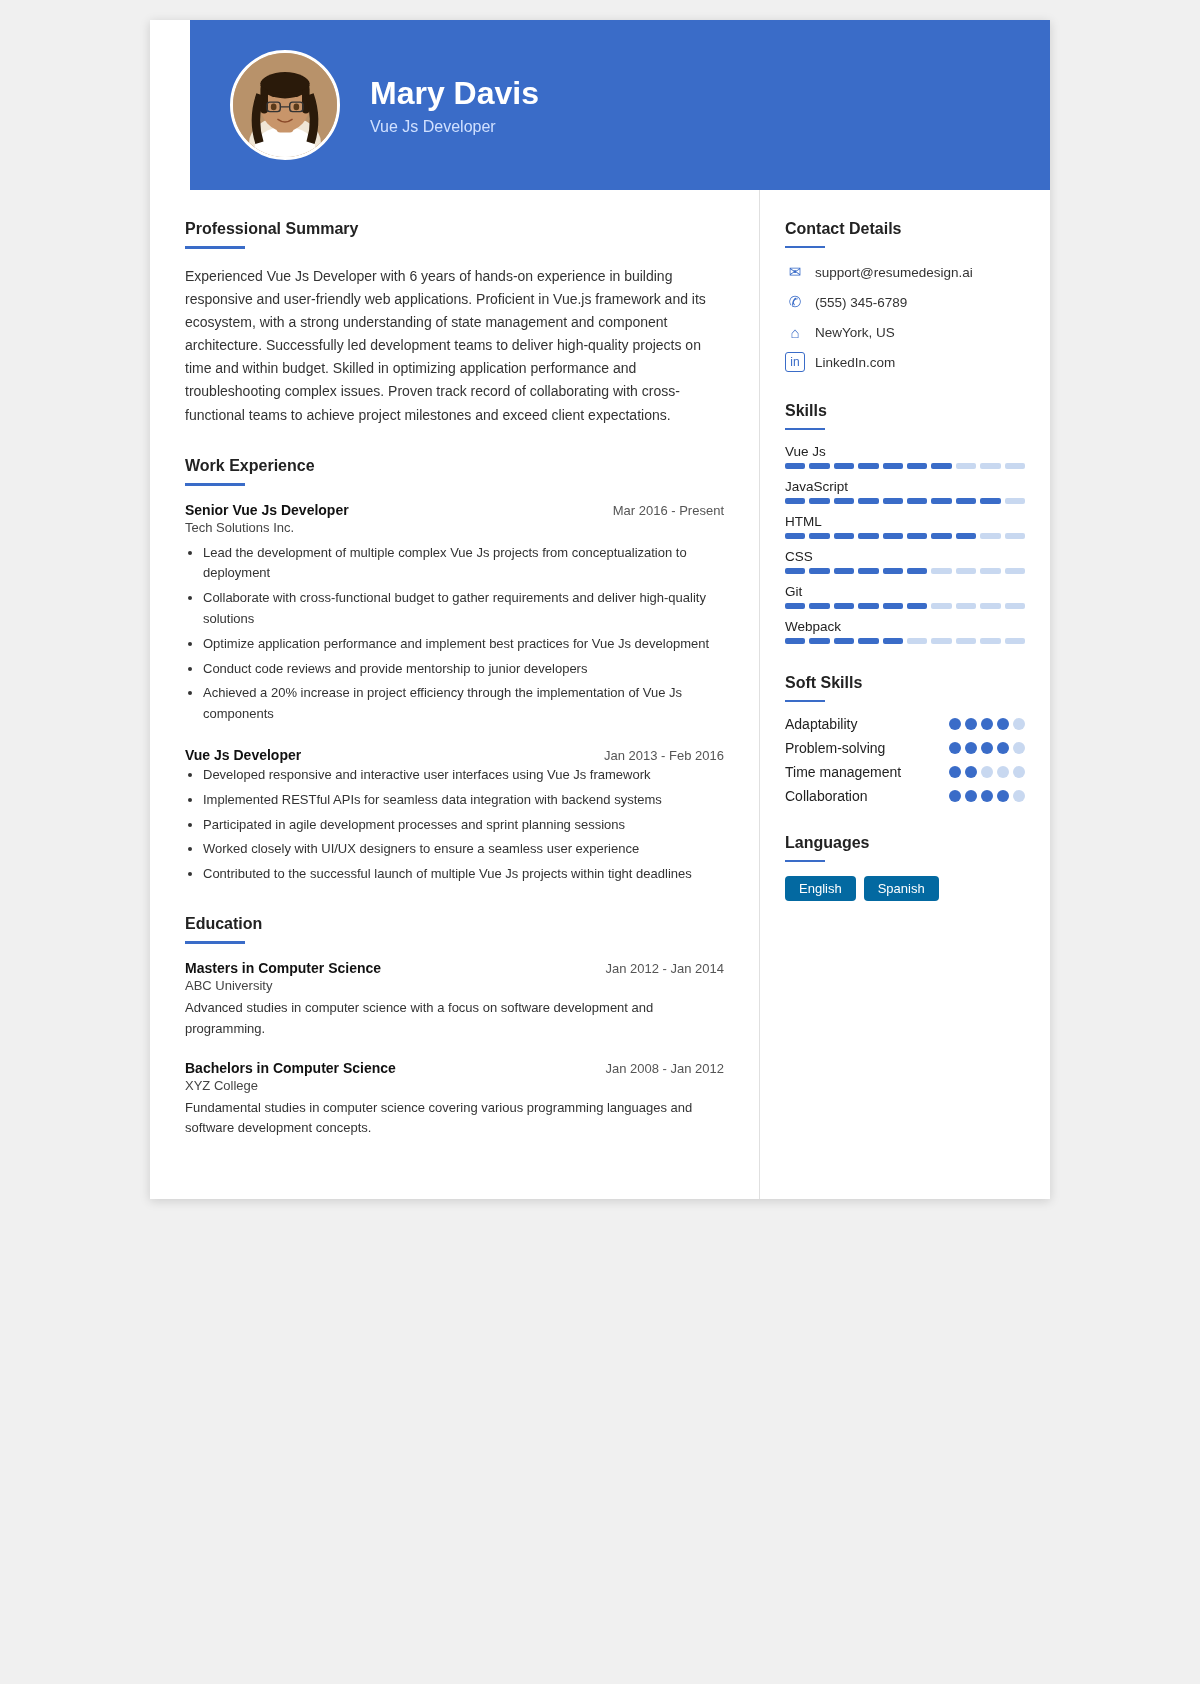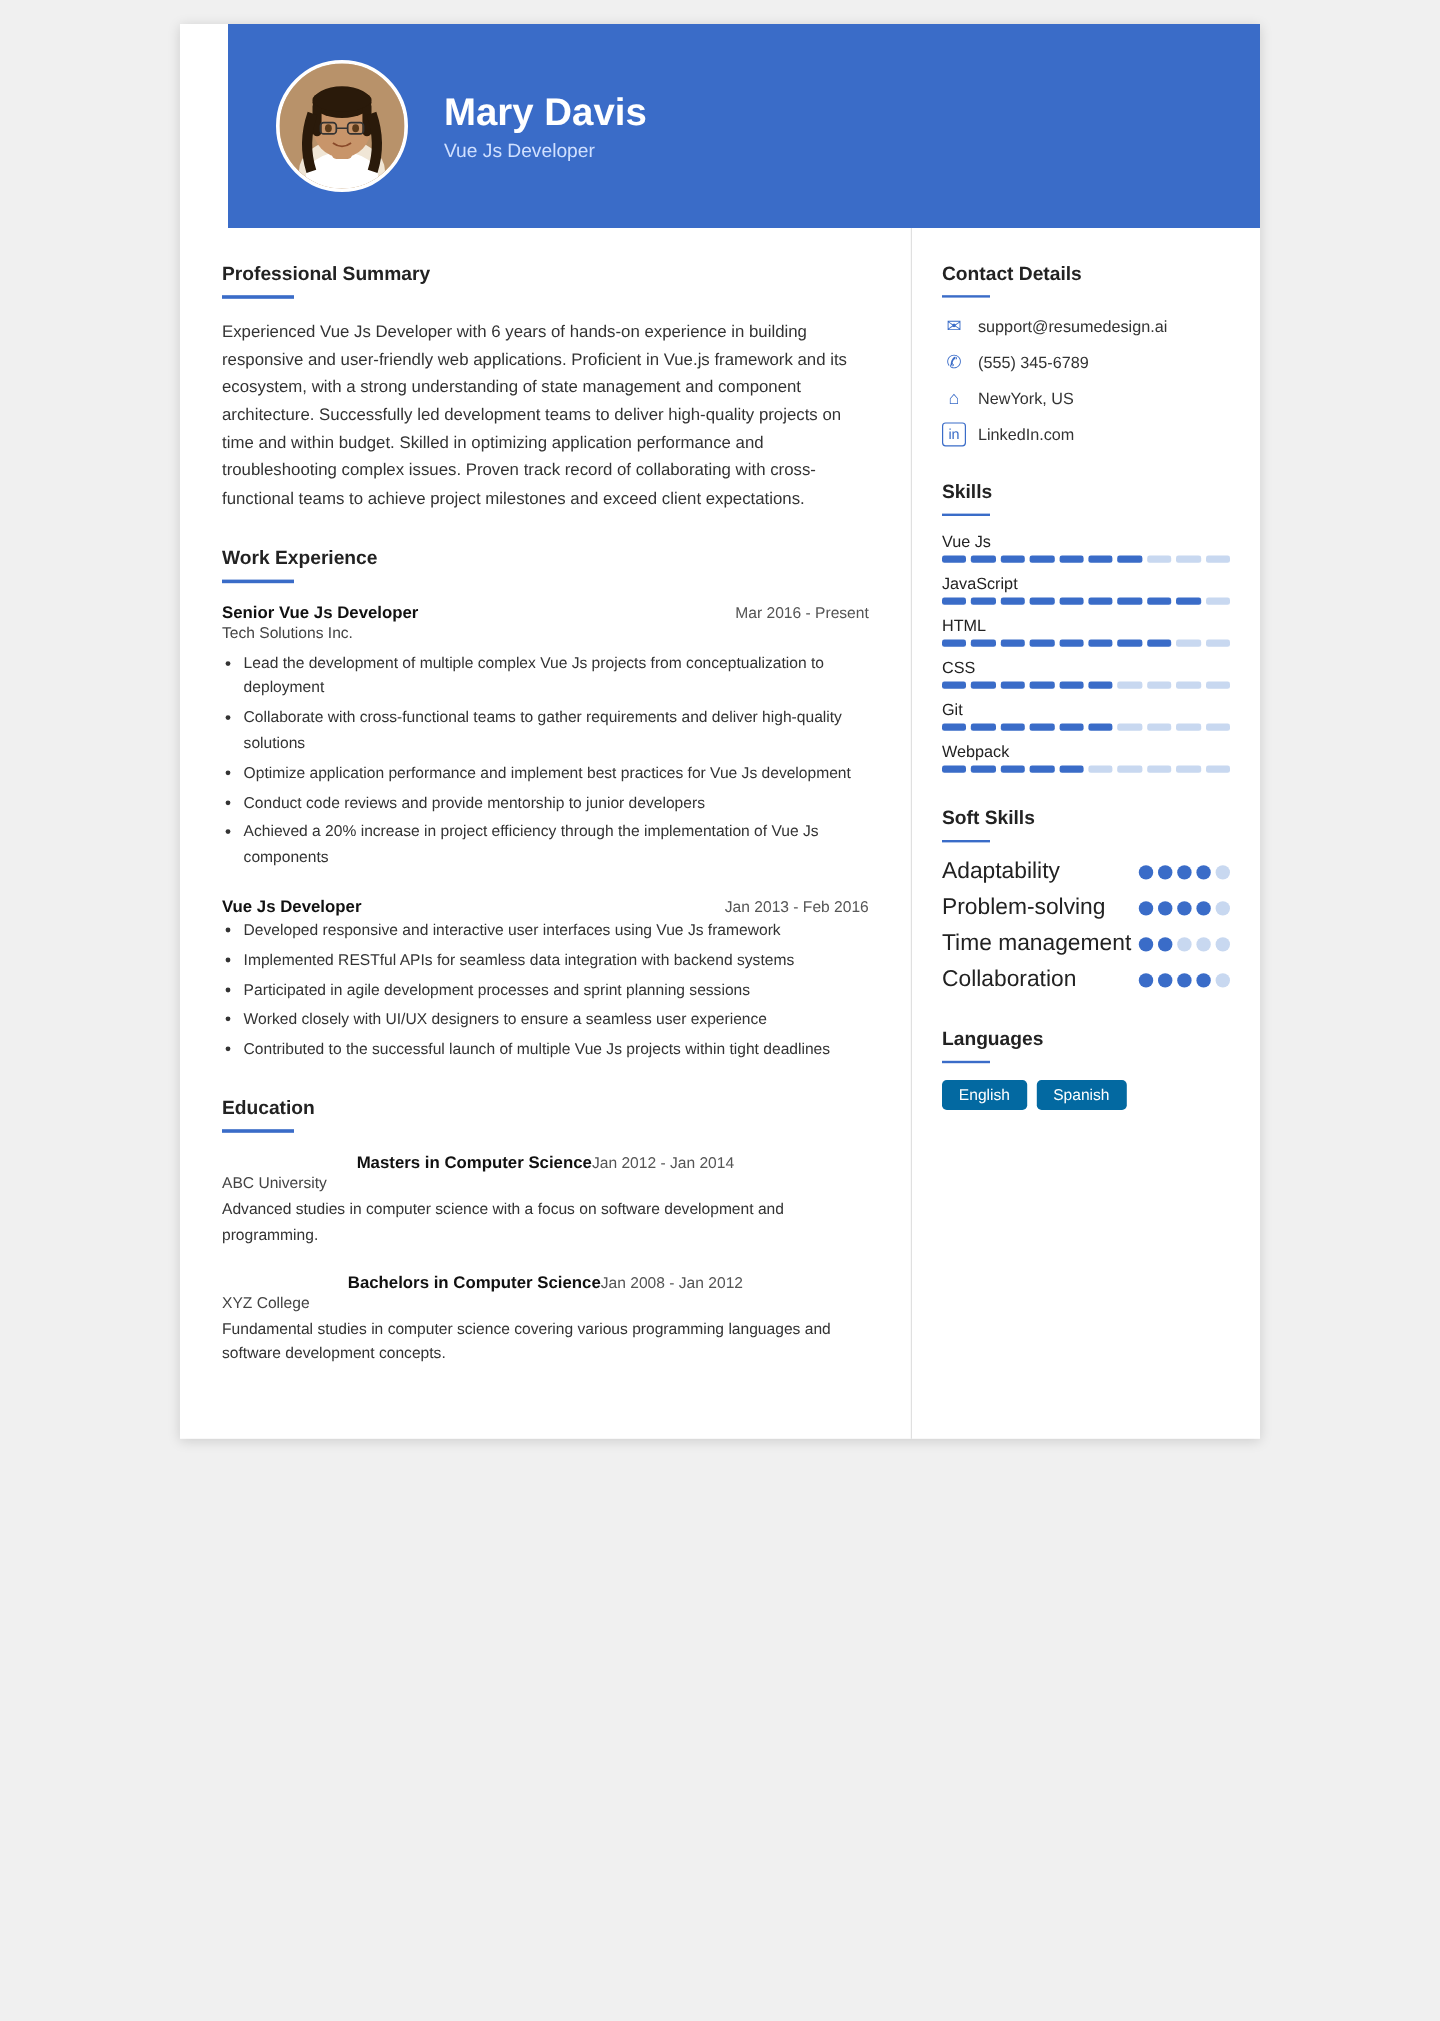--- a/index.html
+++ b/index.html
@@ -117,21 +117,21 @@
     .job-bullets li {
       font-size: 13px;
       color: #333;
       line-height: 1.6;
       margin-bottom: 4px;
     }
     
     .edu-item { margin-bottom: 20px; }
     .edu-header {
       display: flex;
-      justify-content: center;
+      justify-content: space-between;
       align-items: baseline;
       margin-bottom: 2px;
     }
     .edu-degree {
       font-size: 14px;
       font-weight: bold;
       color: #111;
     }
     .edu-dates {
       font-size: 13px;
@@ -186,21 +186,21 @@
     .skill-segment.filled { background: #3a6cc8; }
     .skill-segment.empty { background: #c8d8f0; }
     
     .soft-skill-item {
       display: flex;
       justify-content: space-between;
       align-items: center;
       margin-bottom: 8px;
     }
     .soft-skill-name {
-      font-size: 19px;
+      font-size: 14px;
       color: #222;
     }
     .dots {
       display: flex;
       gap: 4px;
     }
     .dot {
       width: 12px;
       height: 12px;
       border-radius: 50%;
@@ -284,21 +284,21 @@
         <div class="section-divider"></div>
 
         <div class="job">
           <div class="job-header">
             <span class="job-title">Senior Vue Js Developer</span>
             <span class="job-dates">Mar 2016 - Present</span>
           </div>
           <div class="job-company">Tech Solutions Inc.</div>
           <ul class="job-bullets">
             <li>Lead the development of multiple complex Vue Js projects from conceptualization to deployment</li>
-            <li>Collaborate with cross-functional teams to gather requirements and deliver high-quality solutions</li>
+            <li>Collaborate with cross-functional budget to gather requirements and deliver high-quality solutions</li>
             <li>Optimize application performance and implement best practices for Vue Js development</li>
             <li>Conduct code reviews and provide mentorship to junior developers</li>
             <li>Achieved a 20% increase in project efficiency through the implementation of Vue Js components</li>
           </ul>
         </div>
 
         <div class="job">
           <div class="job-header">
             <span class="job-title">Vue Js Developer</span>
             <span class="job-dates">Jan 2013 - Feb 2016</span>

